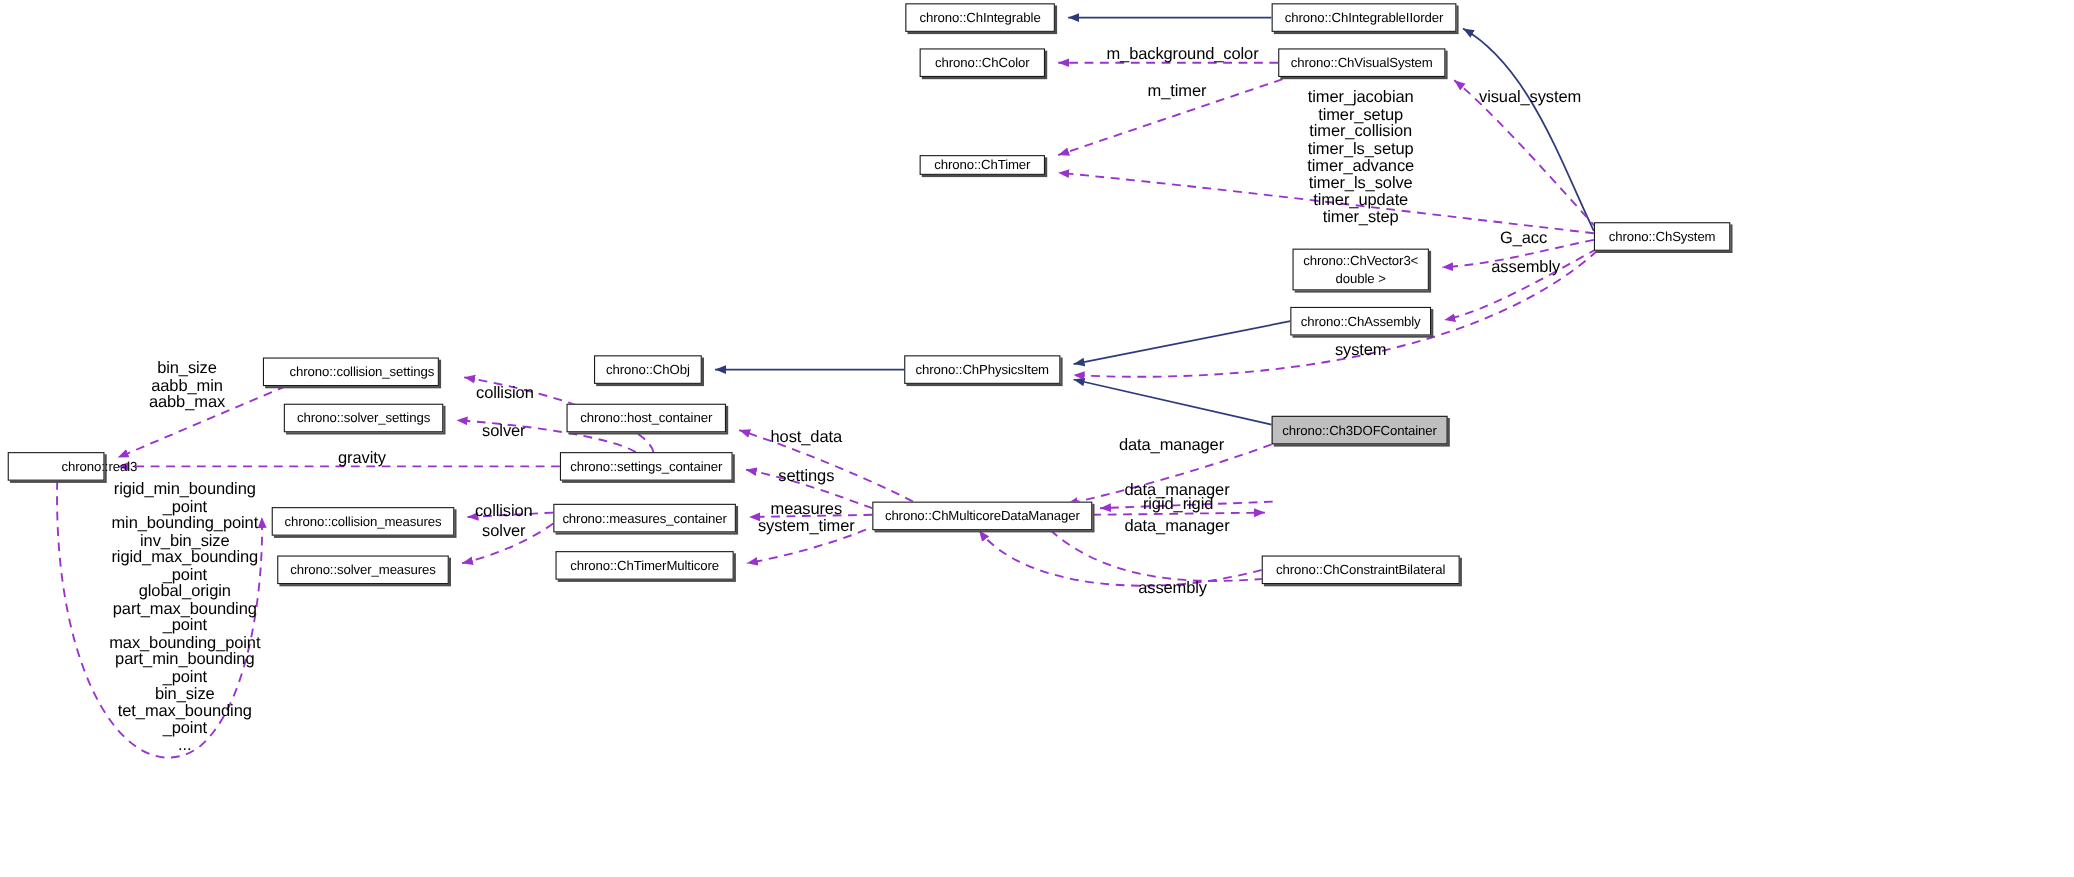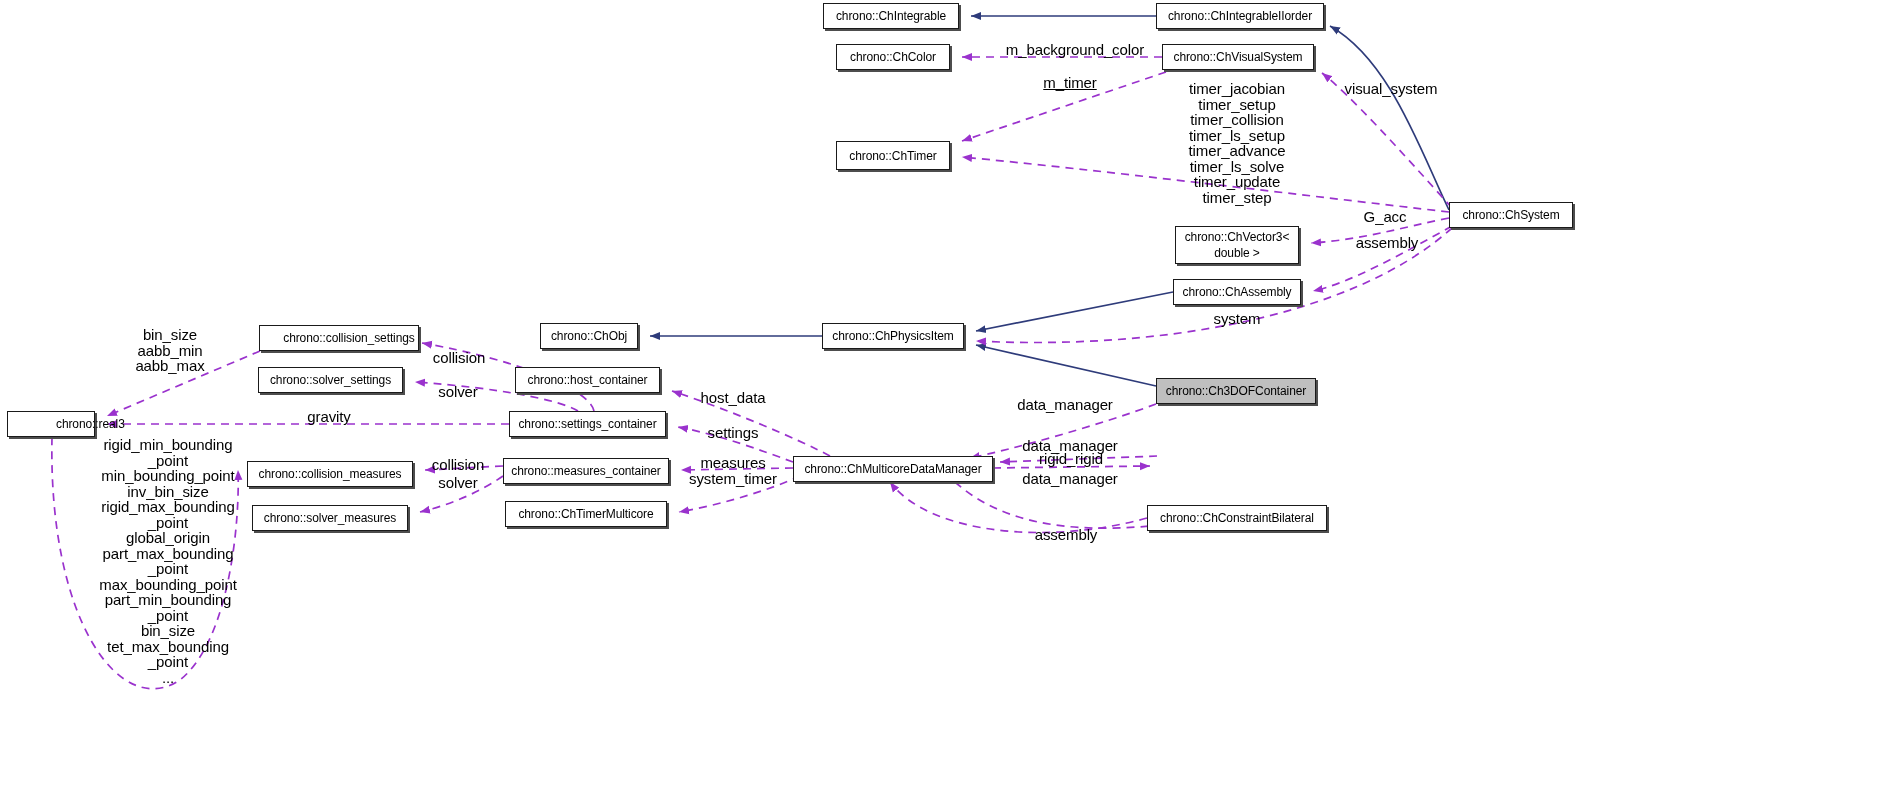--- a/index.html
+++ b/index.html
@@ -118,40 +118,40 @@
   </div>
   <div class="node" style="left:1156px;top:3px;width:168px;height:26px;justify-content:flex-end;">
     <span class="nlabel">chrono::ChIntegrableIIorder</span>
   </div>
   <div class="node" style="left:836px;top:44px;width:114px;height:26px;">
     <span class="nlabel">chrono::ChColor</span>
   </div>
   <div class="node" style="left:1162px;top:44px;width:152px;height:26px;">
     <span class="nlabel">chrono::ChVisualSystem</span>
   </div>
-  <div class="node" style="left:836px;top:141px;width:114px;height:29px;">
+  <div class="node" style="left:836px;top:141px;width:114px;height:18px;">
     <span class="nlabel">chrono::ChTimer</span>
   </div>
   <div class="node" style="left:1449px;top:202px;width:124px;height:26px;">
     <span class="nlabel">chrono::ChSystem</span>
   </div>
   <div class="node" style="left:1175px;top:226px;width:124px;height:38px;">
     <span class="nlabel">chrono::ChVector3&lt;
 double &gt;</span>
   </div>
   <div class="node" style="left:1173px;top:279px;width:128px;height:26px;">
     <span class="nlabel">chrono::ChAssembly</span>
   </div>
   <div class="node" style="left:540px;top:323px;width:98px;height:26px;">
     <span class="nlabel">chrono::ChObj</span>
   </div>
   <div class="node" style="left:822px;top:323px;width:142px;height:26px;">
     <span class="nlabel">chrono::ChPhysicsItem</span>
   </div>
-  <div class="node" style="left:259px;top:325px;width:160px;height:26px;padding-left:20px;">
+  <div class="node" style="left:239px;top:325px;width:160px;height:26px;padding-left:20px;">
     <span class="nlabel">chrono::collision_settings</span>
   </div>
   <div class="node" style="left:515px;top:367px;width:145px;height:26px;">
     <span class="nlabel">chrono::host_container</span>
   </div>
   <div class="node" style="left:258px;top:367px;width:145px;height:26px;">
     <span class="nlabel">chrono::solver_settings</span>
   </div>
   <div class="node highlight" style="left:1156px;top:378px;width:160px;height:26px;">
     <span class="nlabel">chrono::Ch3DOFContainer</span>
@@ -175,21 +175,21 @@
     <span class="nlabel">chrono::ChTimerMulticore</span>
   </div>
   <div class="node" style="left:252px;top:505px;width:156px;height:26px;">
     <span class="nlabel">chrono::solver_measures</span>
   </div>
   <div class="node" style="left:1147px;top:505px;width:180px;height:26px;">
     <span class="nlabel">chrono::ChConstraintBilateral</span>
   </div>
 
   <div class="edge-label" style="left:1075px;top:42px;">m_background_color</div>
-  <div class="edge-label" style="left:1070px;top:75px;text-decoration:underline;">m_timer</div>
+  <div class="edge-label" style="left:1070px;top:75px;">m_timer</div>
   <div class="edge-label" style="left:1391px;top:81px;">visual_system</div>
   <div class="edge-label multi" style="left:1237px;top:81px;">timer_jacobian
 timer_setup
 timer_collision
 timer_ls_setup
 timer_advance
 timer_ls_solve
 timer_update
 timer_step</div>
   <div class="edge-label" style="left:1385px;top:209px;">G_acc</div>

